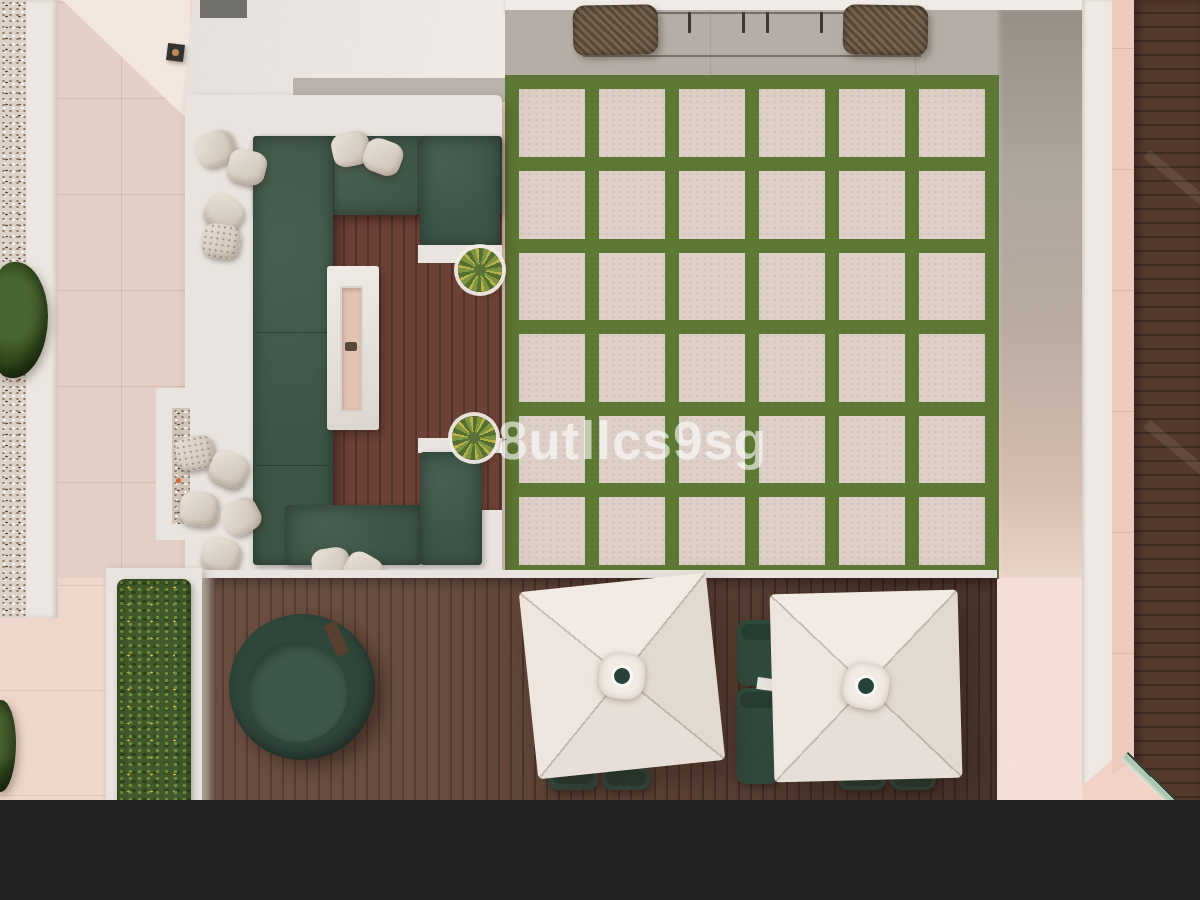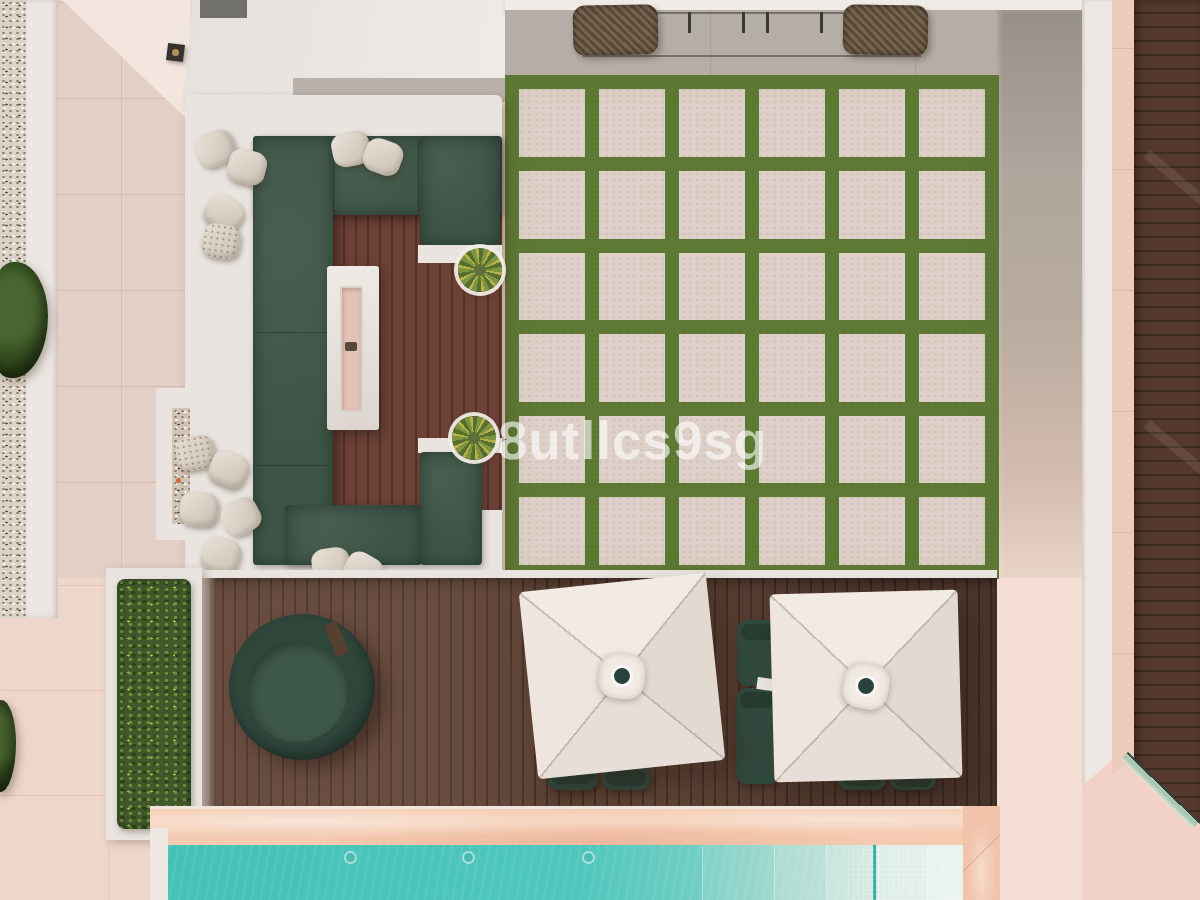--- a/index.html
+++ b/index.html
@@ -1,16 +1,16 @@
 <!DOCTYPE html>
 <html style="--pool: #4cc5bb; --grass: #5c7a33; --paver: #e0d1c9; --deck: #5f4334; --cushion: #3c5546; --frame-white: #e9e4df; --walkway-pink: #e4cfc6; --coping: #f4cab0; --concrete: #b4aea6; --umbrella: #eae3dc;"><head>
 <meta charset="utf-8">
 <style>
   html,body{margin:0;padding:0;background:#222;font-family:"Liberation Sans",sans-serif;}
-  #stage{position:relative;width:1200px;height:900px;overflow:hidden;background:#eed6cb;}
+  #stage{position:relative;width:1200px;height:800px;overflow:hidden;background:#eed6cb;}
   .abs{position:absolute;}
   
   .gravel{background-color:#dcd3c8;background-image:
     radial-gradient(#8f7a66 1px, transparent 1.4px),
     radial-gradient(#ffffff 1px, transparent 1.3px),
     radial-gradient(#5f4f42 1px, transparent 1.3px);
     background-size:7px 6px,9px 8px,13px 11px;}
   .pinkseams{background-image:
     repeating-linear-gradient(0deg, transparent 0 104px, rgba(170,120,100,.18) 104px 105px),
     repeating-linear-gradient(90deg, transparent 0 108px, rgba(170,120,100,.14) 108px 109px);}

